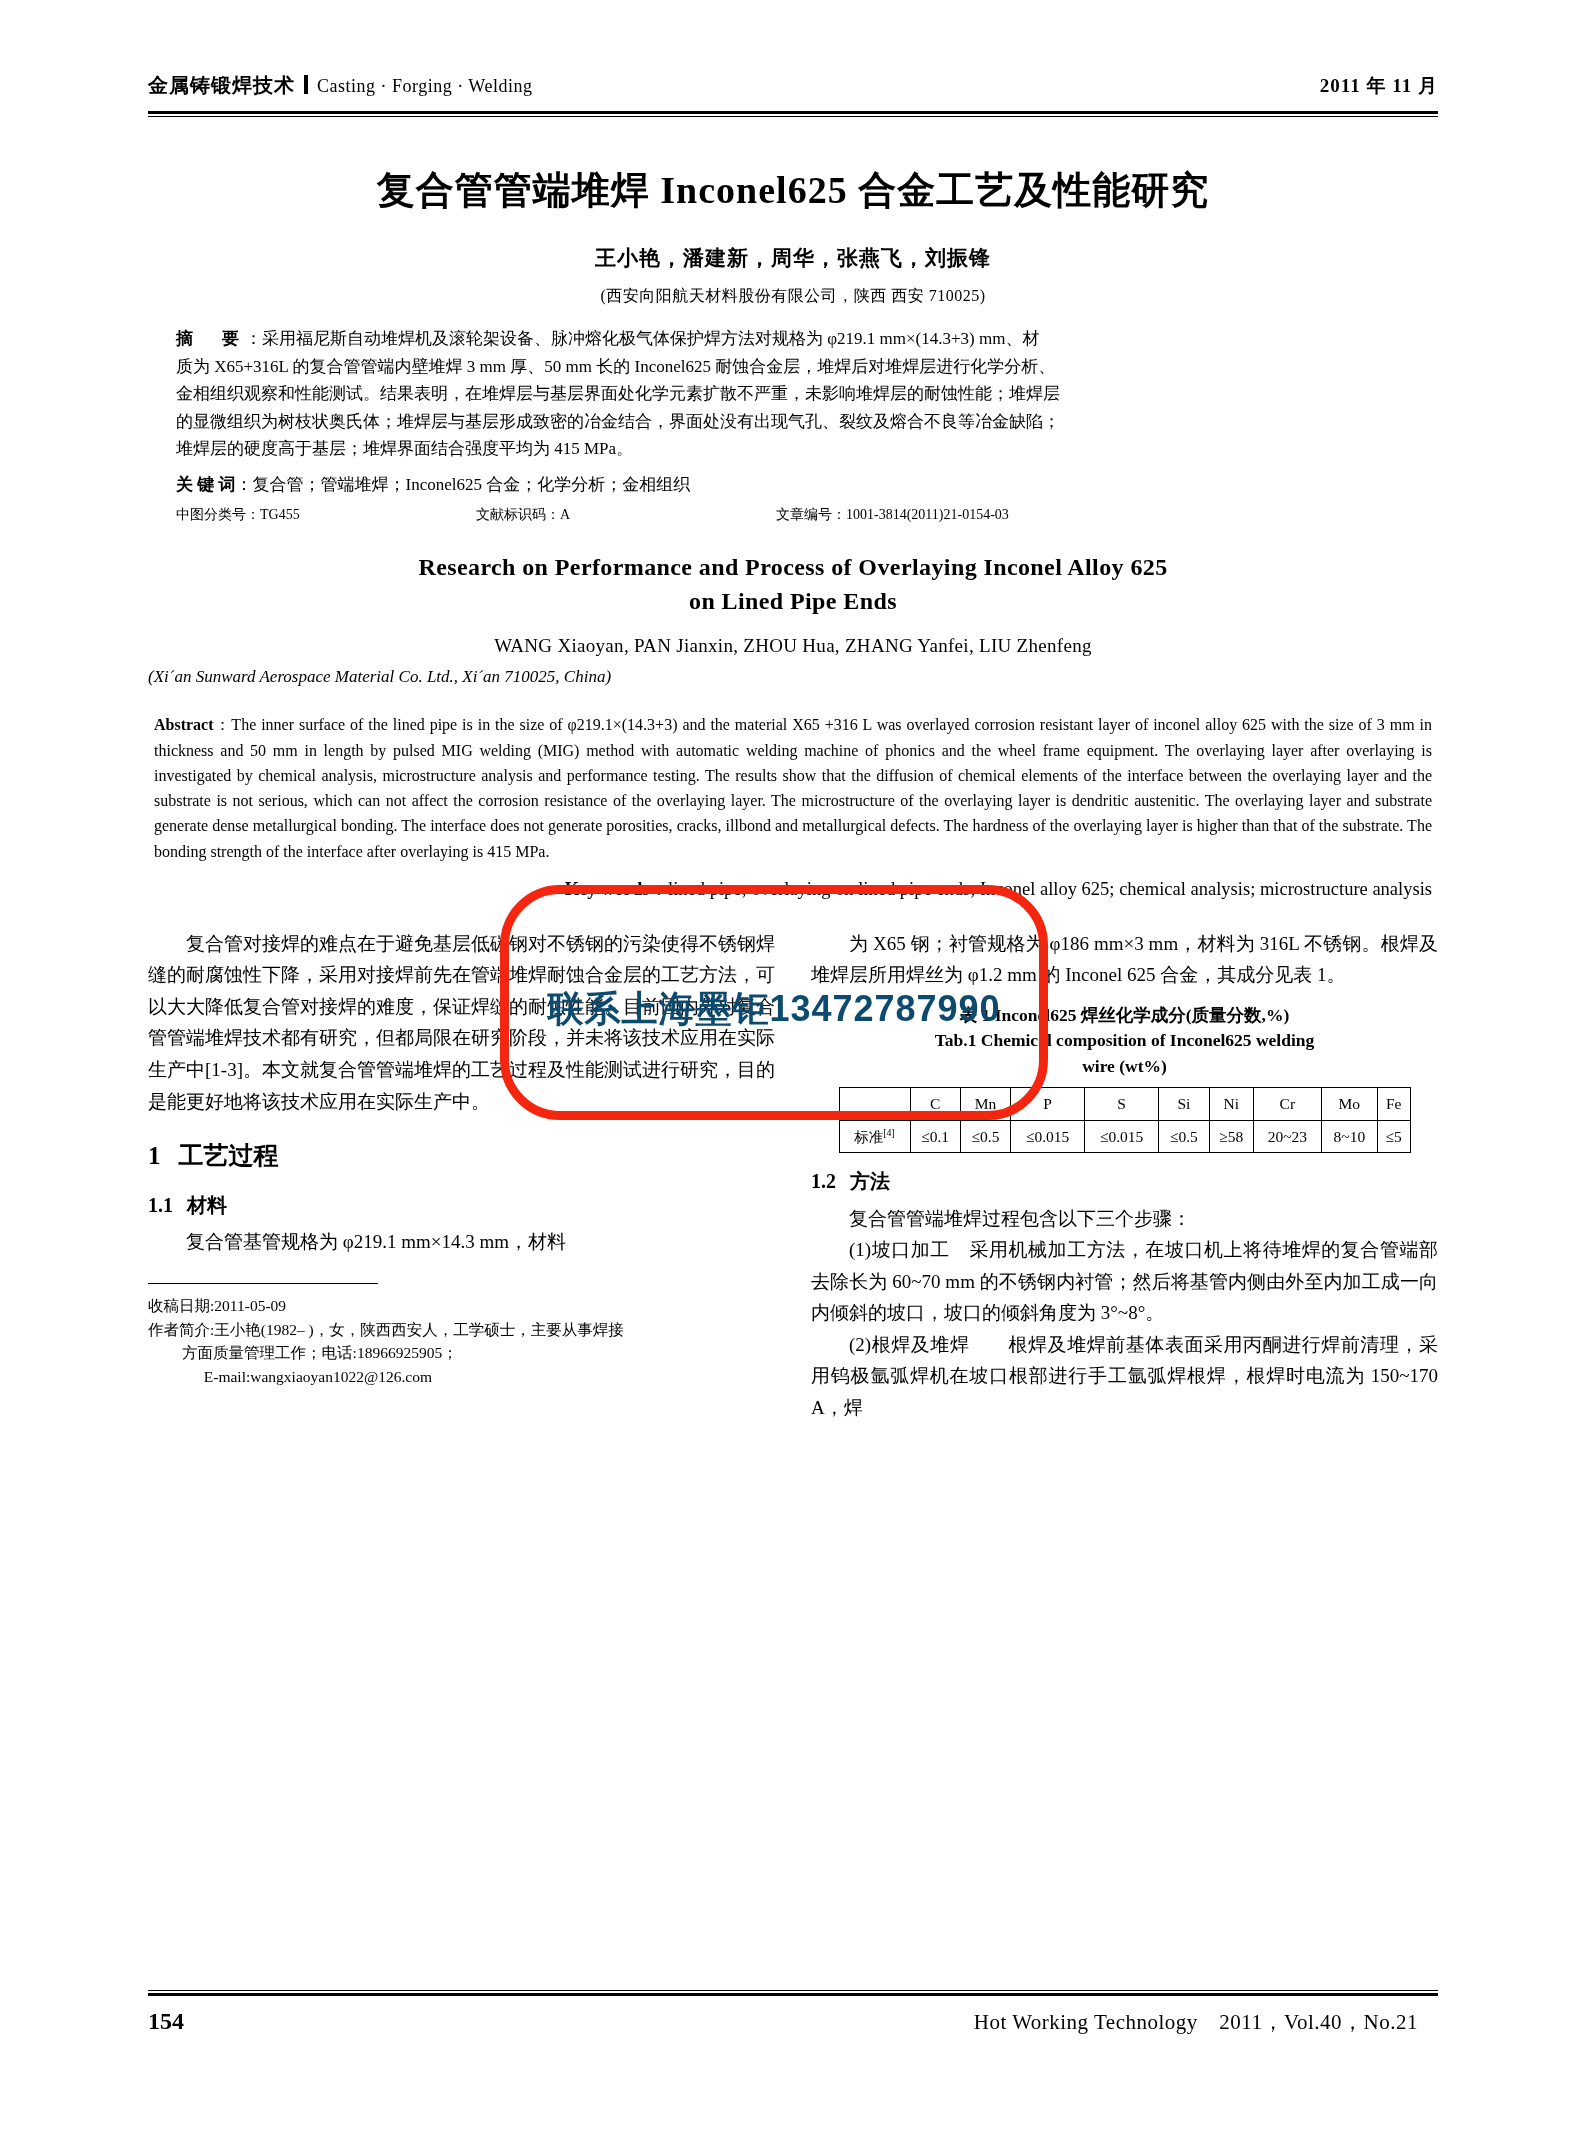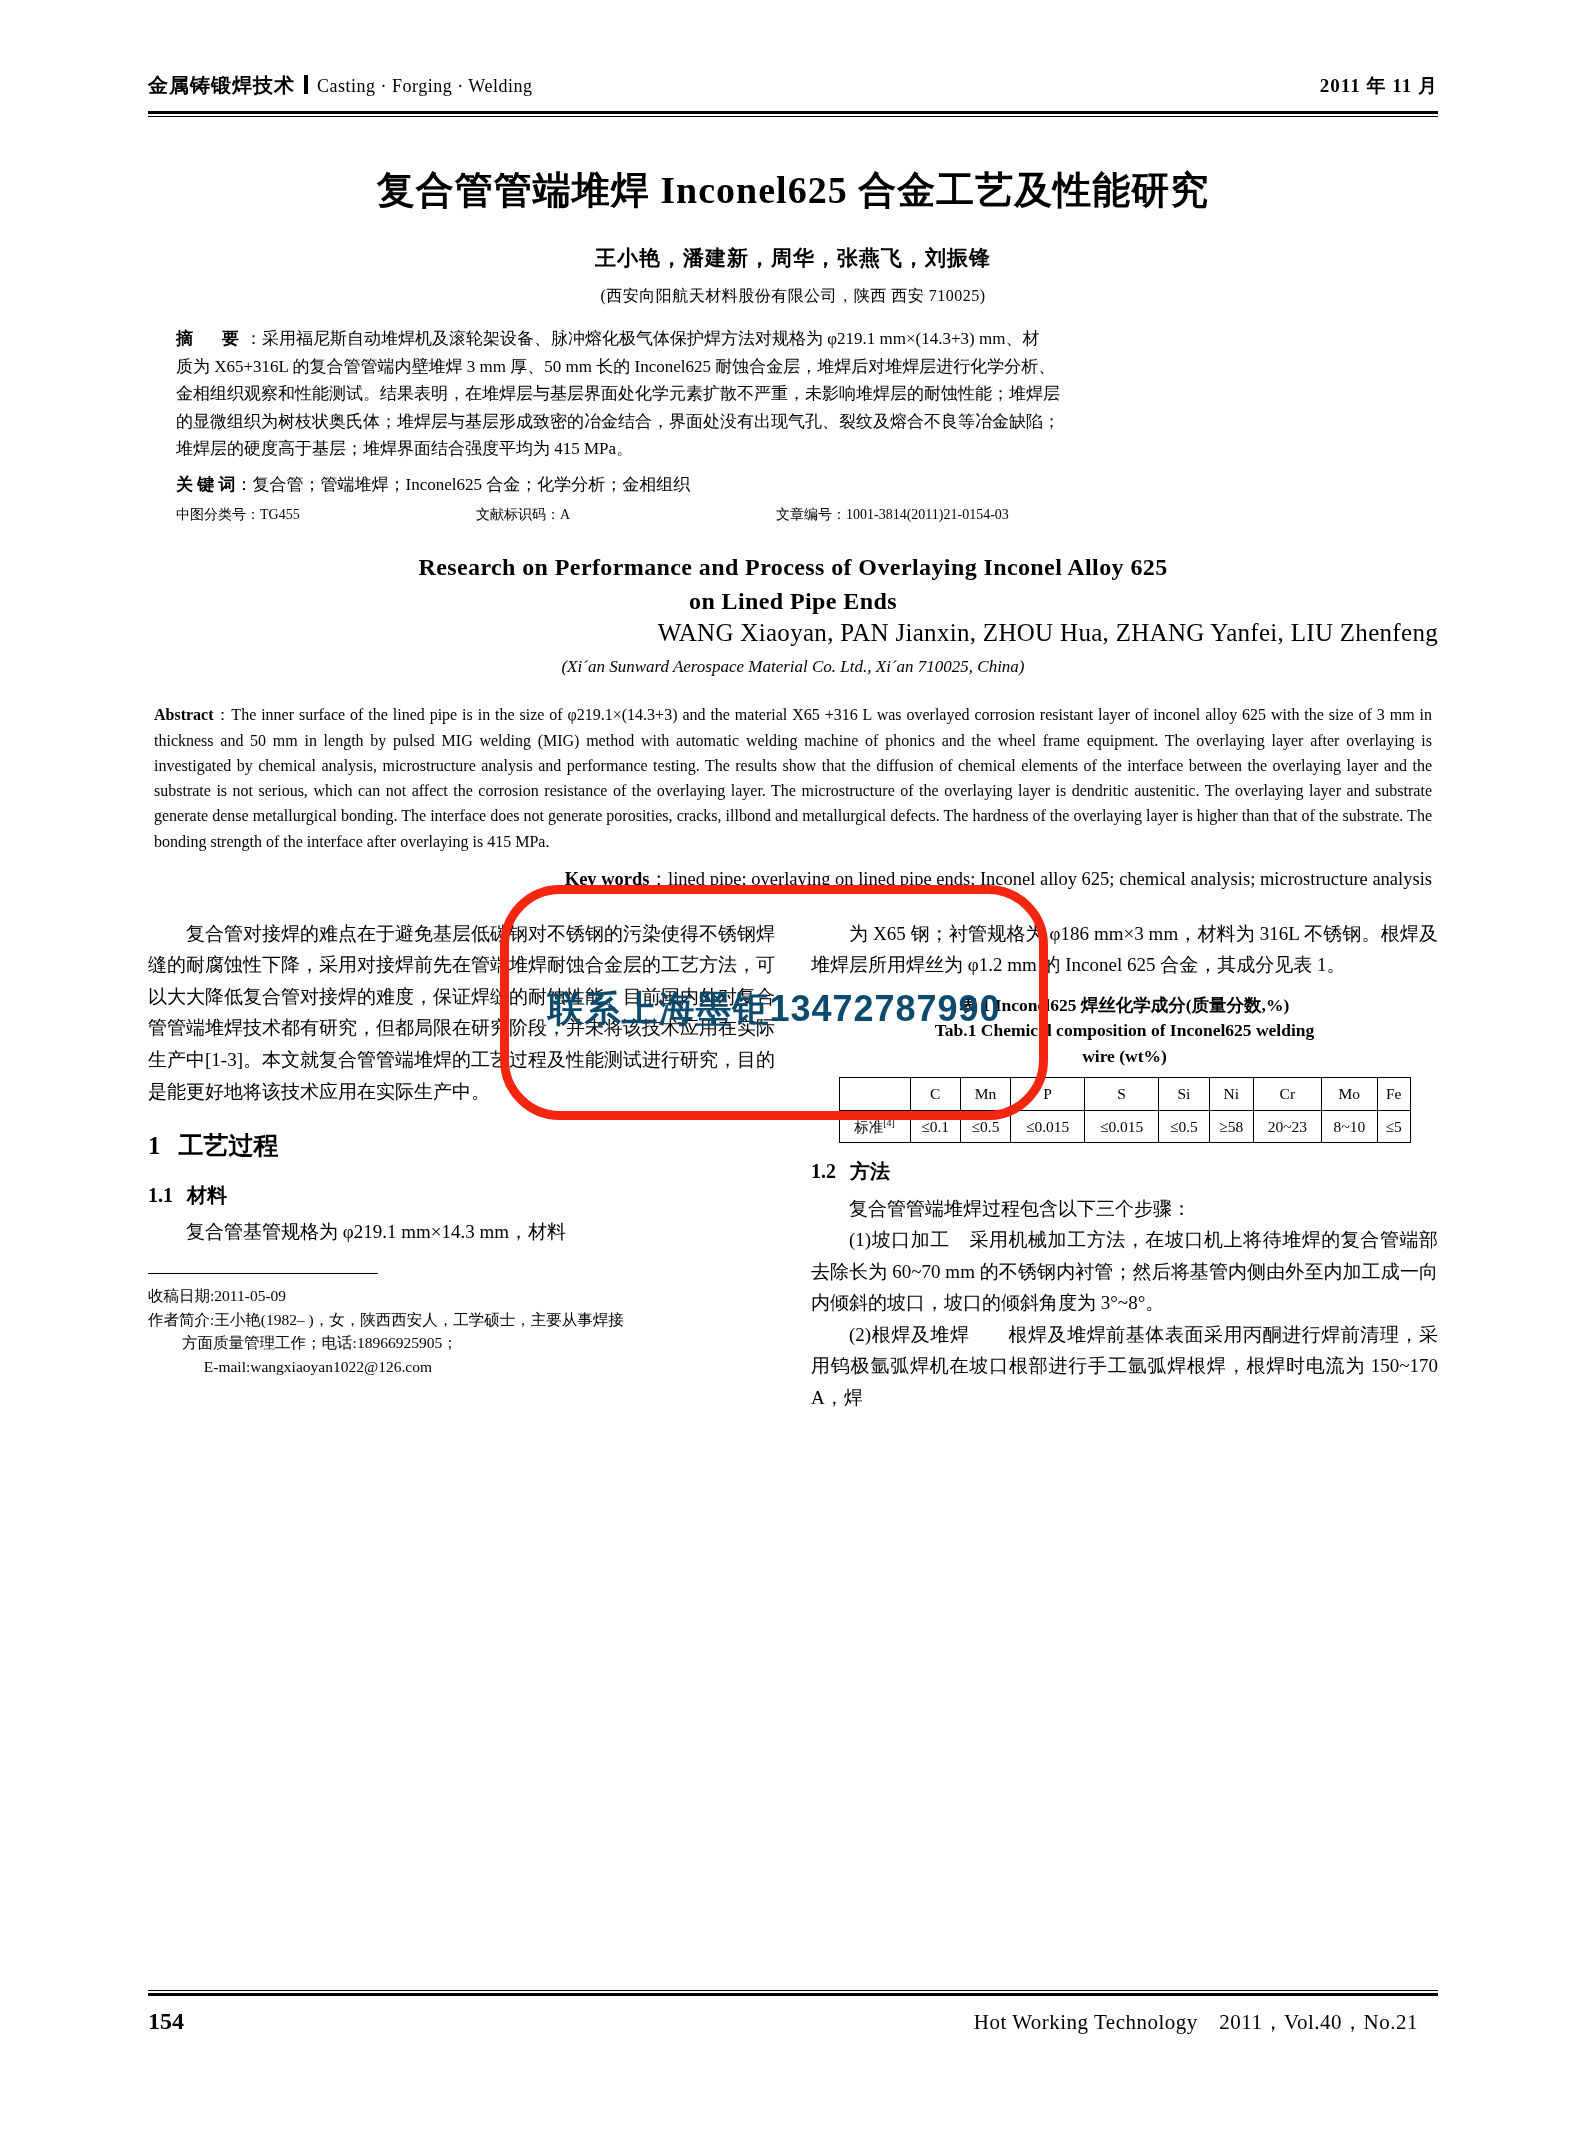--- a/index.html
+++ b/index.html
@@ -131,26 +131,27 @@
   
   .title-en {
     text-align: center;
     font-size: 24px;
     font-weight: bold;
     margin-top: 26px;
     line-height: 1.45;
     letter-spacing: 0.4px;
   }
   .authors-en {
-    text-align: right;
-    font-size: 25px;
+    text-align: center;
+    font-size: 19px;
+    margin-top: 16px;
     letter-spacing: 0.3px;
   }
   .affil-en {
-    text-align: center;
+    text-align: left;
     font-size: 17px;
     font-style: italic;
     margin-top: 10px;
   }
   .abstract-en {
     margin-top: 25px;
     font-size: 16px;
     line-height: 1.58;
     text-align: justify;
     padding: 0 6px;

